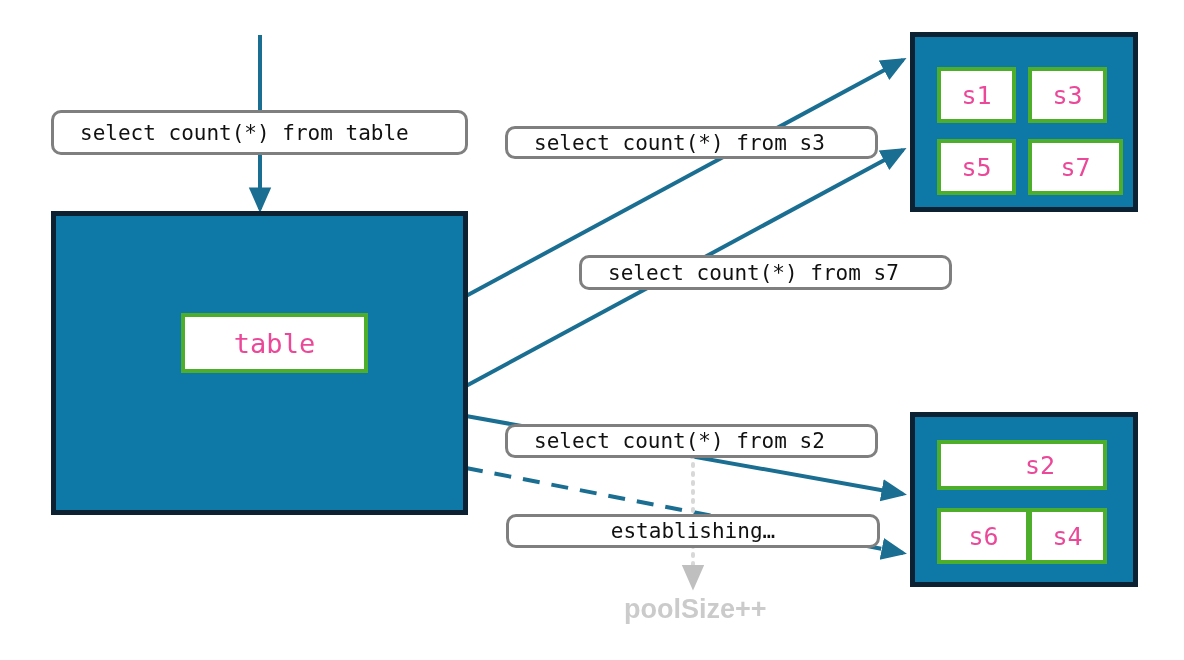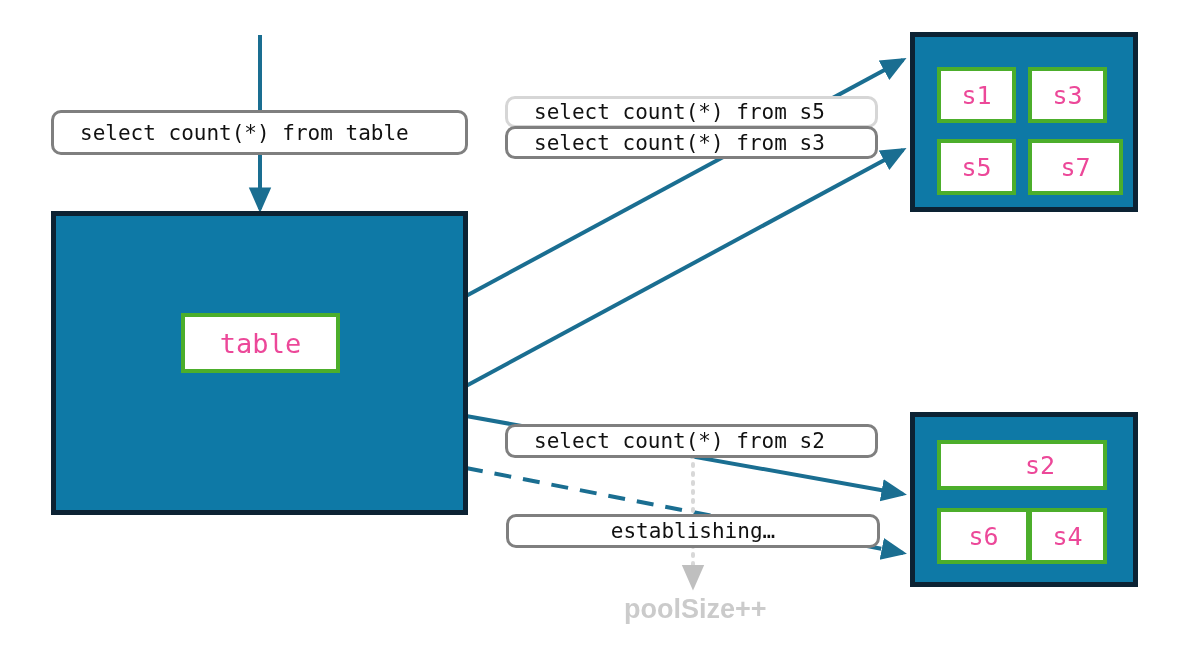--- a/index.html
+++ b/index.html
@@ -127,21 +127,21 @@
 
     <line x1="693" y1="455" x2="693" y2="585" stroke="#D8D8D8" stroke-width="4" stroke-dasharray="2 7" stroke-linecap="round" marker-end="url(#ah-gray)"></line>
   </svg>
 
   <div class="pill left-pad" style="left:51px; top:110px; width:417px; height:45px;">
     <span>select count(*) from table</span>
   </div>
 
   <div class="blue-box" style="left:51px; top:211px; width:417px; height:304px;">
   </div>
-  <div class="node big" style="left:181px; top:313px; width:159px; height:60px;">
+  <div class="node big" style="left:181px; top:313px; width:187px; height:60px;">
     <span>table</span>
   </div>
 
   <div class="blue-box" style="left:910px; top:32px; width:228px; height:180px;">
   </div>
   <div class="node small" style="left:937px; top:67px; width:79px; height:56px;">
     <span>s1</span>
   </div>
   <div class="node small" style="left:1028px; top:67px; width:79px; height:56px;">
     <span>s3</span>
@@ -158,27 +158,27 @@
   <div class="node small" style="left:937px; top:440px; width:170px; height:50px;padding-left:36px;">
     <span>s2</span>
   </div>
   <div class="node small" style="left:937px; top:508px; width:93px; height:56px;">
     <span>s6</span>
   </div>
   <div class="node small" style="left:1028px; top:508px; width:79px; height:56px;">
     <span>s4</span>
   </div>
 
-  <div class="pill light left-pad" style="left:505px; top:96px; width:373px; height:32px;">
-    <span>select count(*) from s5</span>
-  </div>
   <div class="pill left-pad" style="left:505px; top:126px; width:373px; height:33px;">
     <span>select count(*) from s3</span>
   </div>
 
+  <div class="pill left-pad" style="left:579px; top:255px; width:373px; height:35px;">
+    <span>select count(*) from s7</span>
+  </div>
 
   <div class="pill left-pad" style="left:505px; top:424px; width:373px; height:34px;">
     <span>select count(*) from s2</span>
   </div>
 
   <div class="pill center" style="left:506px; top:514px; width:374px; height:34px;">
     <span>establishing…</span>
   </div>
 
   <div id="poolsize" style="left:624px; top:594px;font-weight:bold;">

